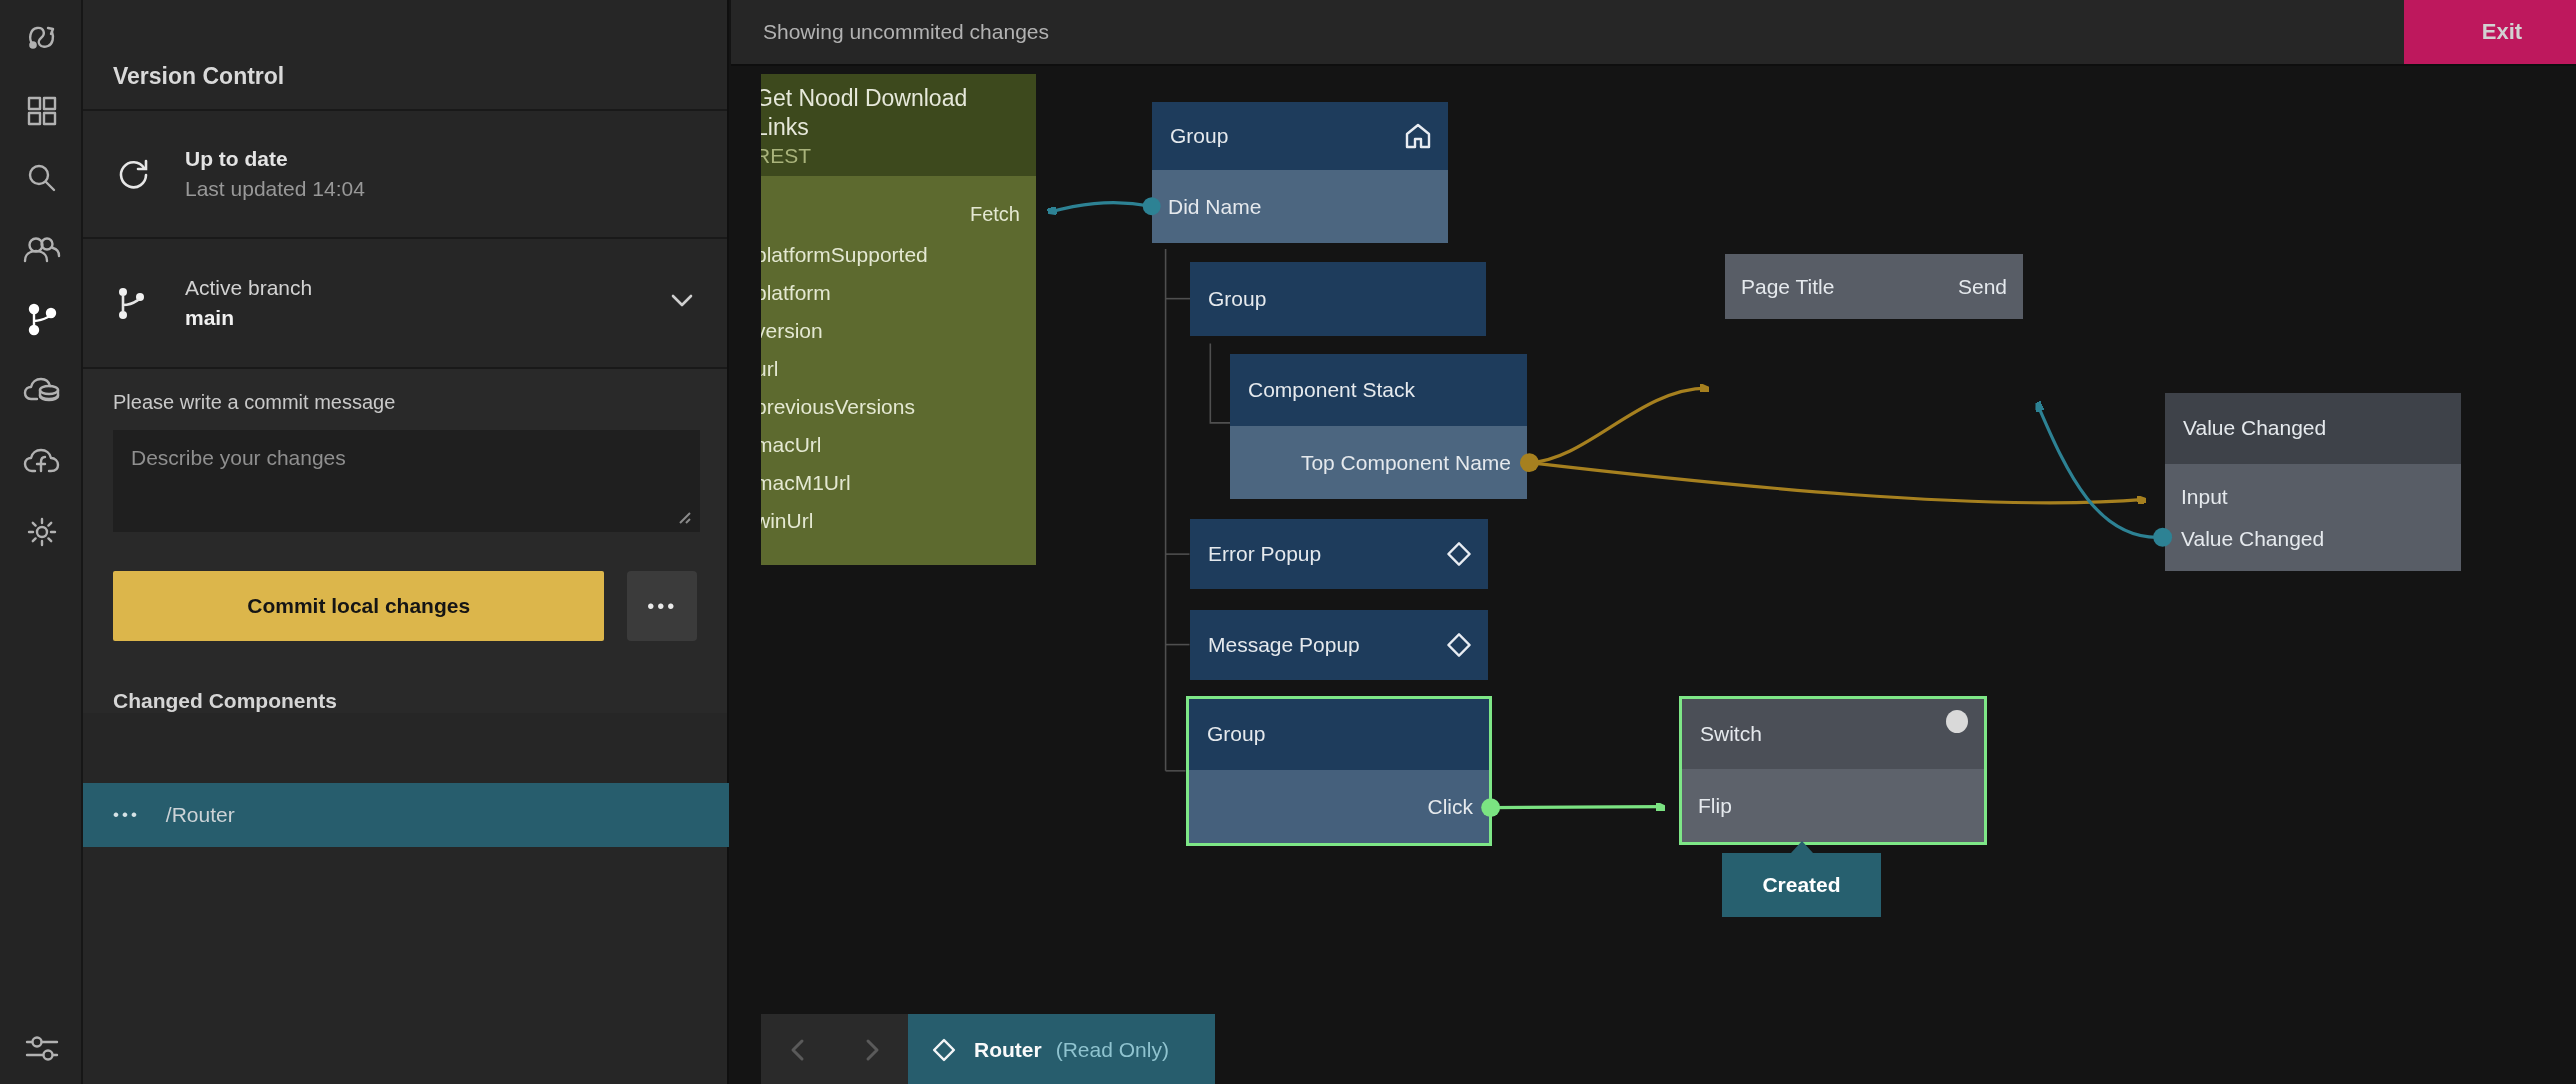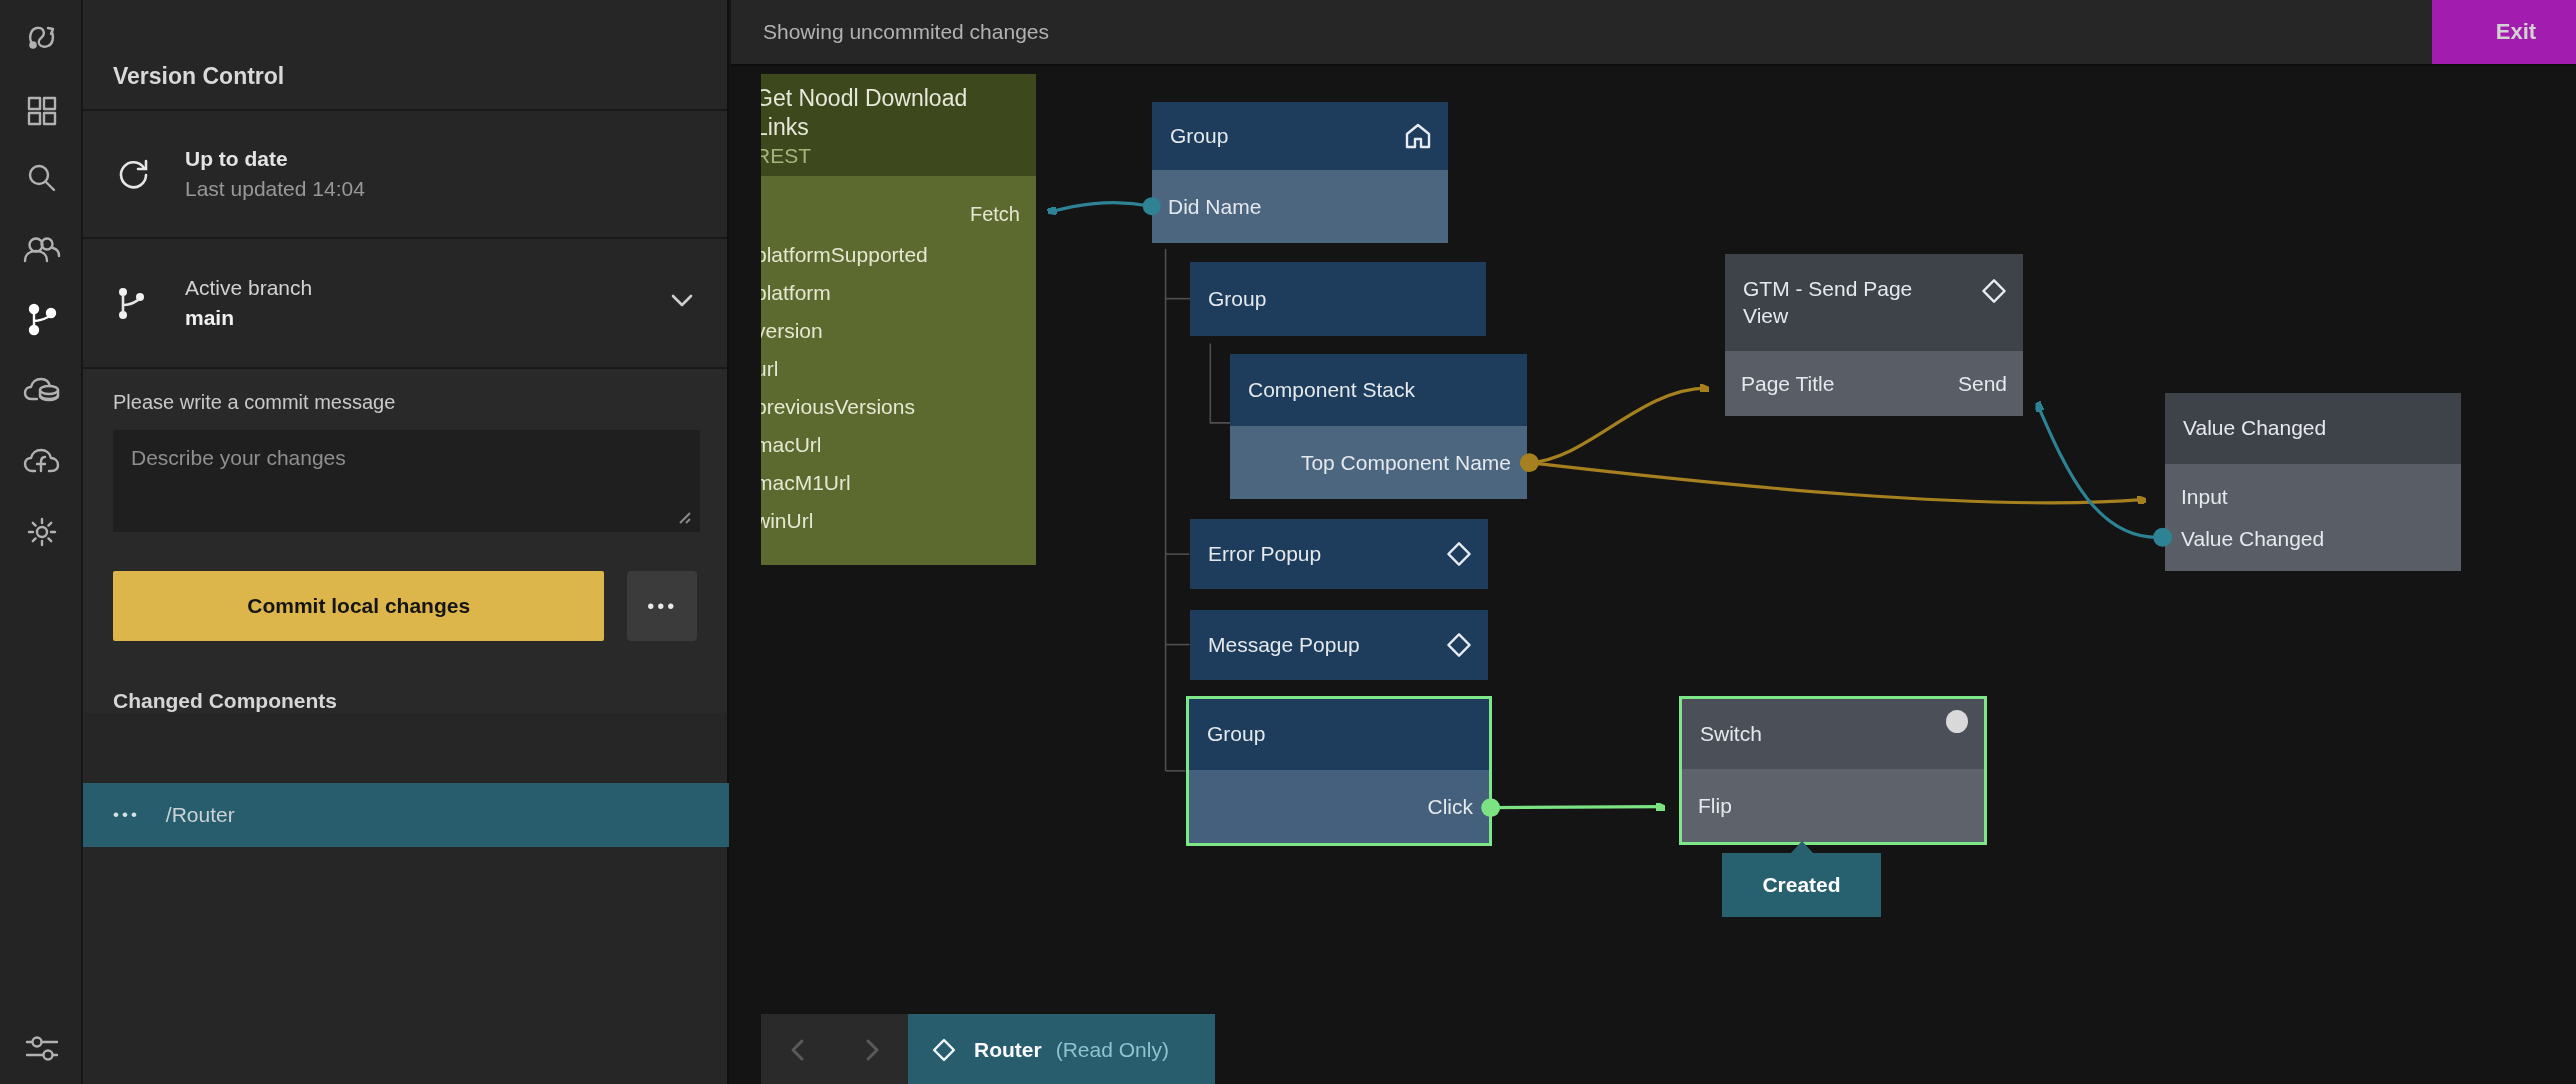--- a/index.html
+++ b/index.html
@@ -42,21 +42,21 @@
   .vc-commit-btn { width:494px; height:70px; background:#dcb64b; border:none; border-radius:2px; font-size:21px; font-weight:bold; color:#151515; cursor:pointer; font-family:inherit; }
   .vc-more-btn { width:70px; height:70px; margin-left:23px; background:#3b3b3b; border:none; border-radius:4px; color:#eaeaea; font-size:20px; letter-spacing:3px; cursor:pointer; font-family:inherit; }
   .vc-changed { margin-top:48px; font-size:21px; font-weight:bold; color:#d6d6d6; }
   .vc-router-row { position:absolute; left:0; top:783px; width:646px; height:64px; background:#275d6d; display:flex; align-items:center; padding-left:30px; cursor:pointer; }
   .vc-router-dots { font-size:17px; letter-spacing:3px; color:#d5e2e6; margin-right:26px; }
   .vc-router-name { font-size:21px; color:#ccd3d7; }
 
   
   .topbar { position:absolute; left:731px; top:0; width:1845px; height:66px; background:#262626; border-bottom:2px solid #0e0e0e; }
   .topbar-status { line-height:64px; padding-left:32px; font-size:21px; color:#b2b2b2; }
-  .exit-btn { position:absolute; right:0; top:0; width:144px; height:64px; background:#a21caf; border:none; font-size:22px; font-weight:bold; color:#d2d2d2; cursor:pointer; font-family:inherit;padding-left:24px; }
+  .exit-btn { position:absolute; right:0; top:0; width:172px; height:64px; background:#be185d; border:none; font-size:22px; font-weight:bold; color:#d2d2d2; cursor:pointer; font-family:inherit;padding-left:24px; }
 
   
   .canvas { position:absolute; left:761px; top:66px; width:1847px; height:1019px; background:#141414; overflow:hidden; }
   .wires { position:absolute; left:0; top:0; pointer-events:none; }
   .node { position:absolute; font-size:21px; color:#e5e9ed; }
   .nhead { position:relative; display:flex; align-items:center; padding:0 18px; }
   .nhead .ntitle { flex:1; line-height:1.25; }
   .nicon { position:absolute; right:14px; top:14px; }
   .nicon svg { stroke:#e8ecf2; fill:none; stroke-width:2.4; stroke-linejoin:round; }
   .nbody { position:relative; }
@@ -272,26 +272,20 @@
     <div class="node blue" style="left:469px; top:288px; width:297px;">
       <div class="nhead" style="height:72px;">
         <span class="ntitle">Component Stack</span>
       </div>
       <div class="nbody" style="height:73px;">
         <div class="prow right" style="height:73px;">Top Component Name</div>
       </div>
     </div>
 
     <div class="node gray" style="left:964px; top:188px; width:298px;">
-      <div class="nhead" style="height:97px; padding-right:64px;">
-        <span class="ntitle">GTM - Send Page View</span>
-        <span class="nicon" style="top:22px;"><svg width="30" height="30" viewBox="0 0 30 30">
-              <rect x="7.5" y="7.5" width="15" height="15" transform="rotate(45 15 15)"></rect>
-            </svg></span>
-      </div>
       <div class="nbody" style="height:65px;">
         <div class="prow" style="height:65px; justify-content:space-between;">
           <span>Page Title</span>
           <span>Send</span>
         </div>
       </div>
     </div>
 
     <div class="node gray" style="left:1404px; top:327px; width:296px;">
       <div class="nhead" style="height:71px;">

